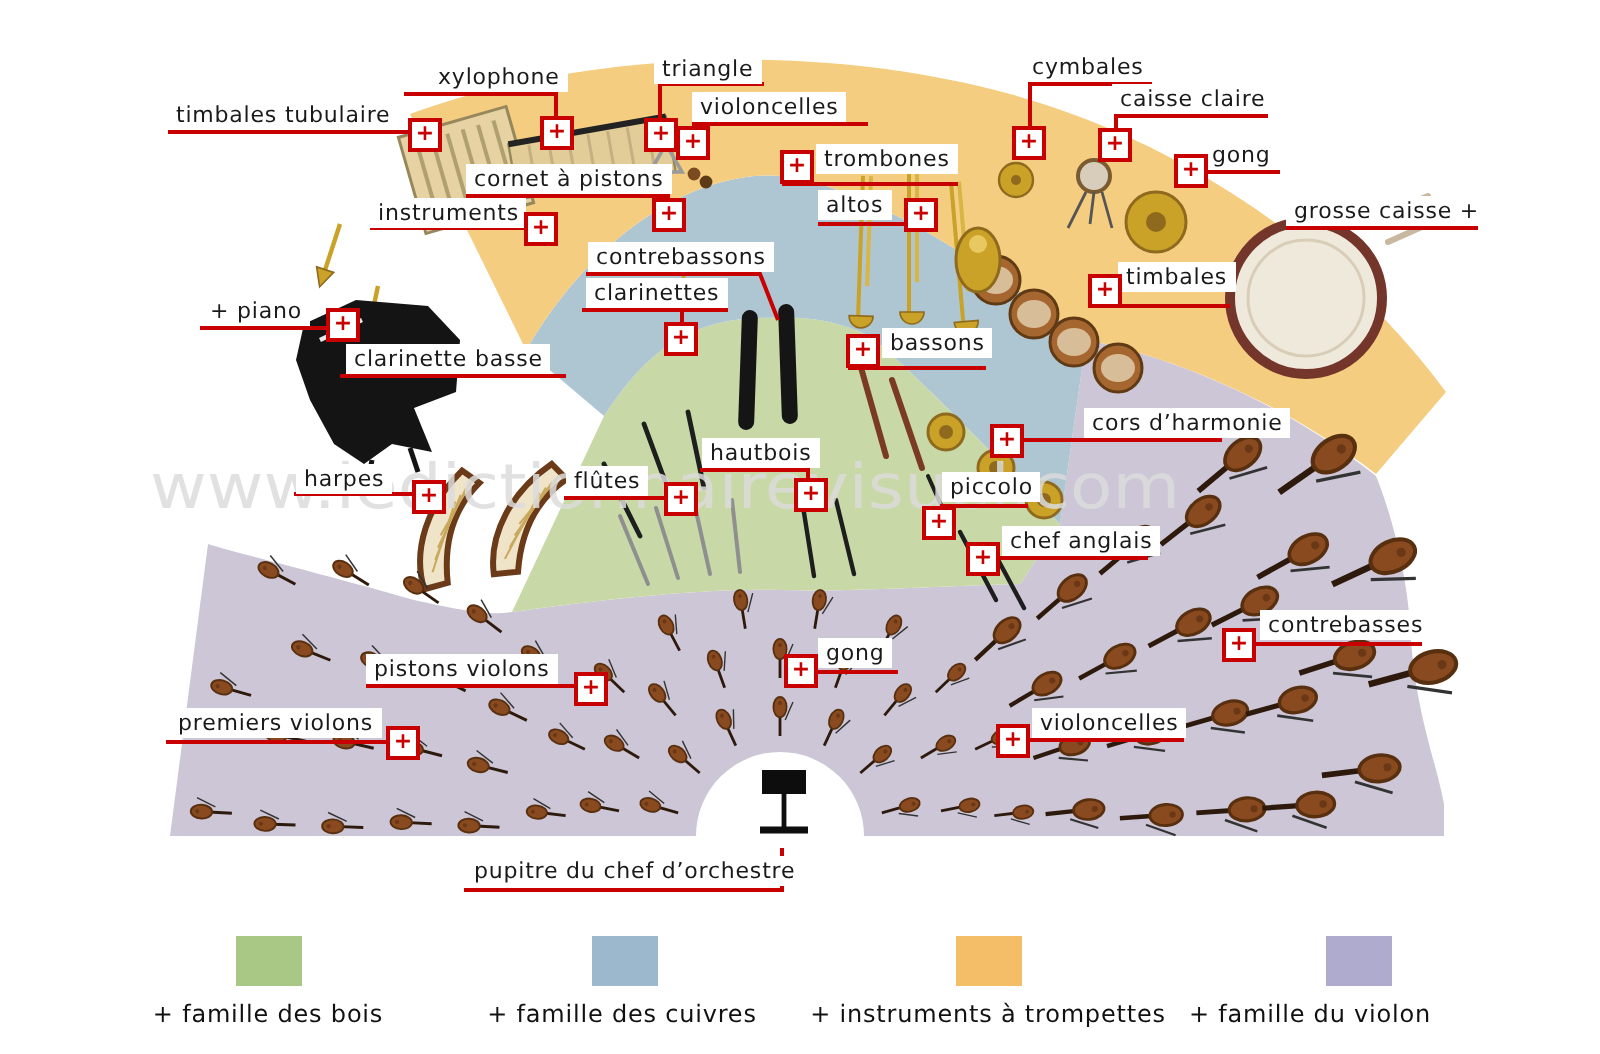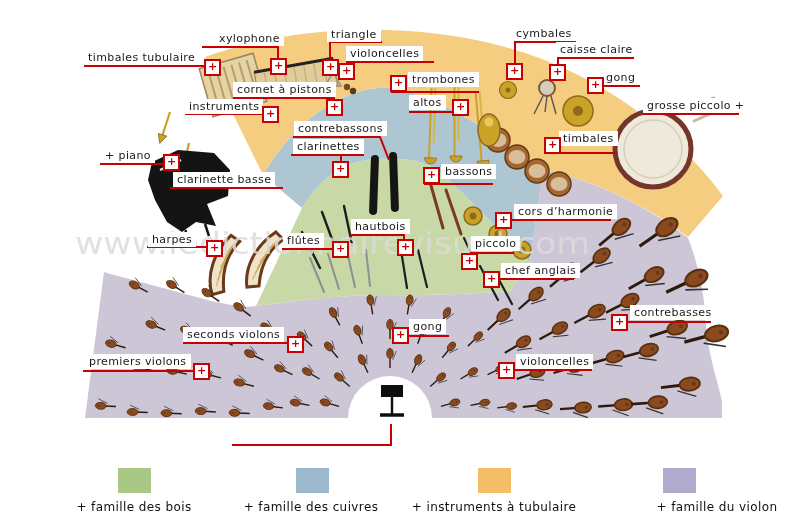--- a/index.html
+++ b/index.html
@@ -316,42 +316,43 @@
   </g>
 </svg>
 
 <div class="lbl" style="left:84px;top:50px">timbales tubulaire</div>
 <div class="lbl" style="left:215px;top:31px">xylophone</div>
 <div class="lbl" style="left:327px;top:27px">triangle</div>
 <div class="lbl" style="left:346px;top:46px">violoncelles</div>
 <div class="lbl" style="left:512px;top:26px">cymbales</div>
 <div class="lbl" style="left:556px;top:42px">caisse claire</div>
 <div class="lbl" style="left:602px;top:70px">gong</div>
-<div class="lbl" style="left:643px;top:98px">grosse piccolo +</div>
+<div class="lbl" style="left:643px;top:98px">grosse caisse +</div>
 <div class="lbl" style="left:408px;top:72px">trombones</div>
 <div class="lbl" style="left:233px;top:82px">cornet à pistons</div>
 <div class="lbl" style="left:185px;top:99px">instruments</div>
 <div class="lbl" style="left:409px;top:95px">altos</div>
 <div class="lbl" style="left:294px;top:121px">contrebassons</div>
 <div class="lbl" style="left:293px;top:139px">clarinettes</div>
 <div class="lbl" style="left:101px;top:148px">+ piano</div>
 <div class="lbl" style="left:173px;top:172px">clarinette basse</div>
 <div class="lbl" style="left:441px;top:164px">bassons</div>
 <div class="lbl" style="left:559px;top:131px">timbales</div>
-<div class="lbl" style="left:514px;top:204px">cors d’harmonie</div>
+<div class="lbl" style="left:542px;top:204px">cors d’harmonie</div>
 <div class="lbl" style="left:148px;top:232px">harpes</div>
 <div class="lbl" style="left:283px;top:233px">flûtes</div>
 <div class="lbl" style="left:351px;top:219px">hautbois</div>
 <div class="lbl" style="left:471px;top:236px">piccolo</div>
 <div class="lbl" style="left:501px;top:263px">chef anglais</div>
 <div class="lbl" style="left:630px;top:305px">contrebasses</div>
 <div class="lbl" style="left:409px;top:319px">gong</div>
-<div class="lbl" style="left:183px;top:327px">seconds violons</div>
+<div class="lbl" style="left:183px;top:327px">pistons violons</div>
 <div class="lbl" style="left:85px;top:354px">premiers violons</div>
 <div class="lbl" style="left:516px;top:354px">violoncelles</div>
+<div class="lbl" style="left:233px;top:428px">pupitre du chef d’orchestre</div>
 
 <div class="plus" style="left:204px;top:59px">+</div>
 <div class="plus" style="left:270px;top:58px">+</div>
 <div class="plus" style="left:322px;top:59px">+</div>
 <div class="plus" style="left:338px;top:63px">+</div>
 <div class="plus" style="left:506px;top:63px">+</div>
 <div class="plus" style="left:549px;top:64px">+</div>
 <div class="plus" style="left:587px;top:77px">+</div>
 <div class="plus" style="left:390px;top:75px">+</div>
 <div class="plus" style="left:326px;top:99px">+</div>
@@ -373,17 +374,17 @@
 <div class="plus" style="left:193px;top:363px">+</div>
 <div class="plus" style="left:498px;top:362px">+</div>
 
 <div>
   <div class="legend-square" style="left:118px;top:468px;background:#A9C885"></div>
   <div class="legend-square" style="left:296px;top:468px;background:#9CB8CC"></div>
   <div class="legend-square" style="left:478px;top:468px;background:#F3BE67"></div>
   <div class="legend-square" style="left:663px;top:468px;background:#AEABCE"></div>
   <div class="legend-label" style="left:134px;top:500px">+ famille des bois</div>
   <div class="legend-label" style="left:311px;top:500px">+ famille des cuivres</div>
-  <div class="legend-label" style="left:494px;top:500px">+ instruments à tubulaire</div>
-  <div class="legend-label" style="left:717px;top:500px">+ famille du violon</div>
+  <div class="legend-label" style="left:494px;top:500px">+ instruments à trompettes</div>
+  <div class="legend-label" style="left:655px;top:500px">+ famille du violon</div>
 </div>
 
 </div>
 
 </body></html>

